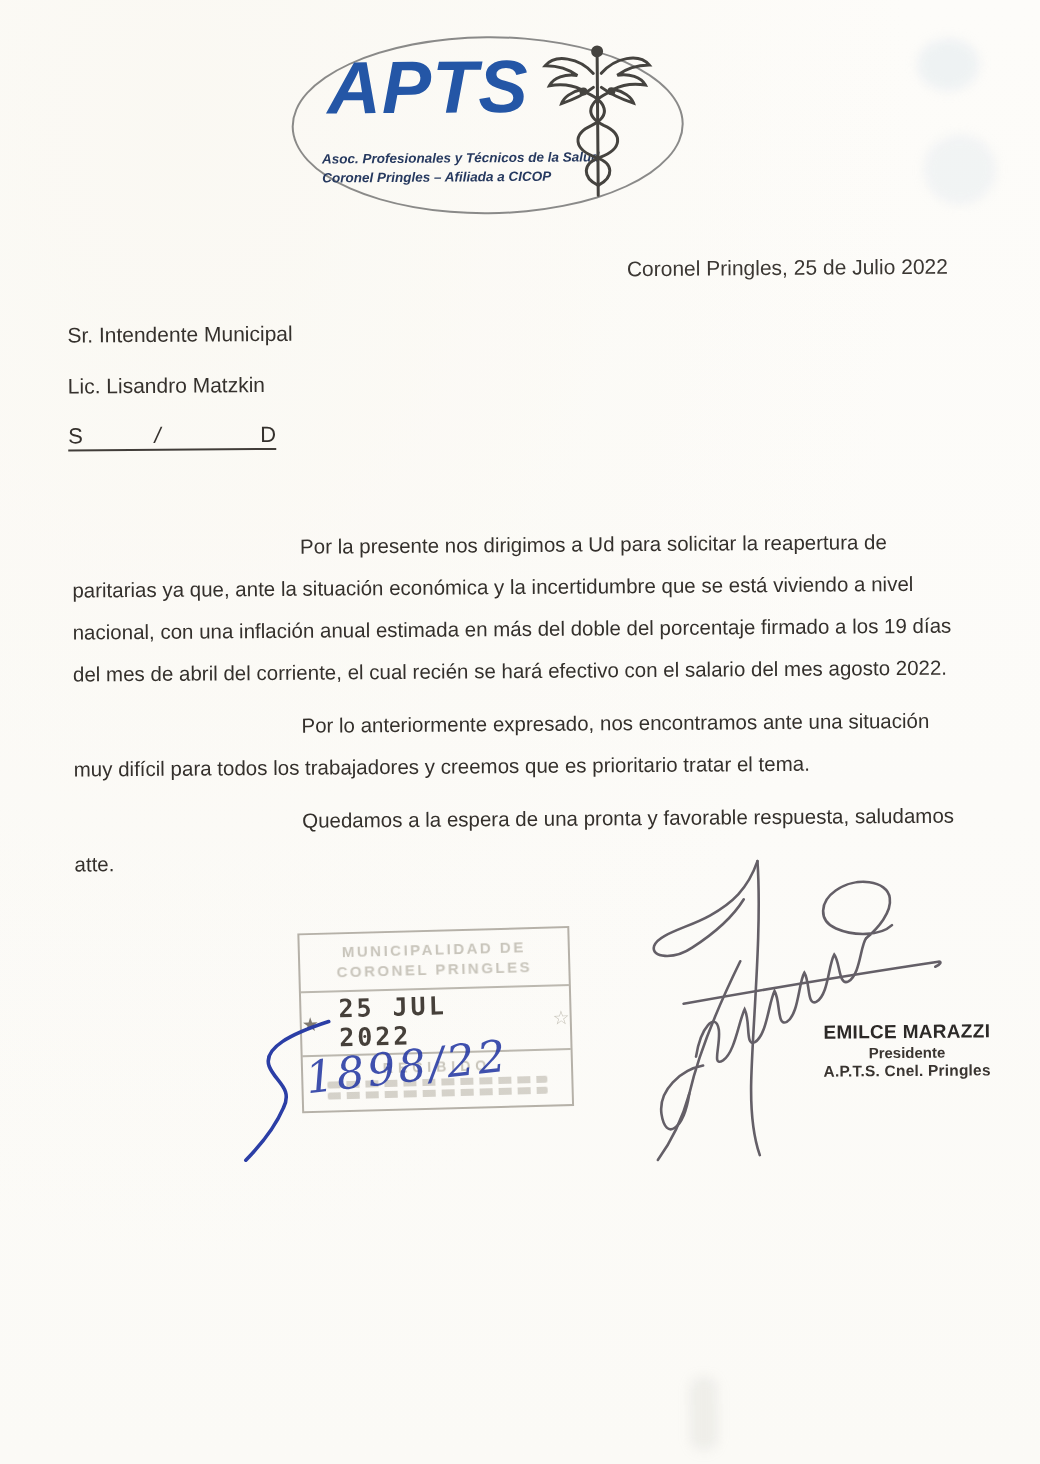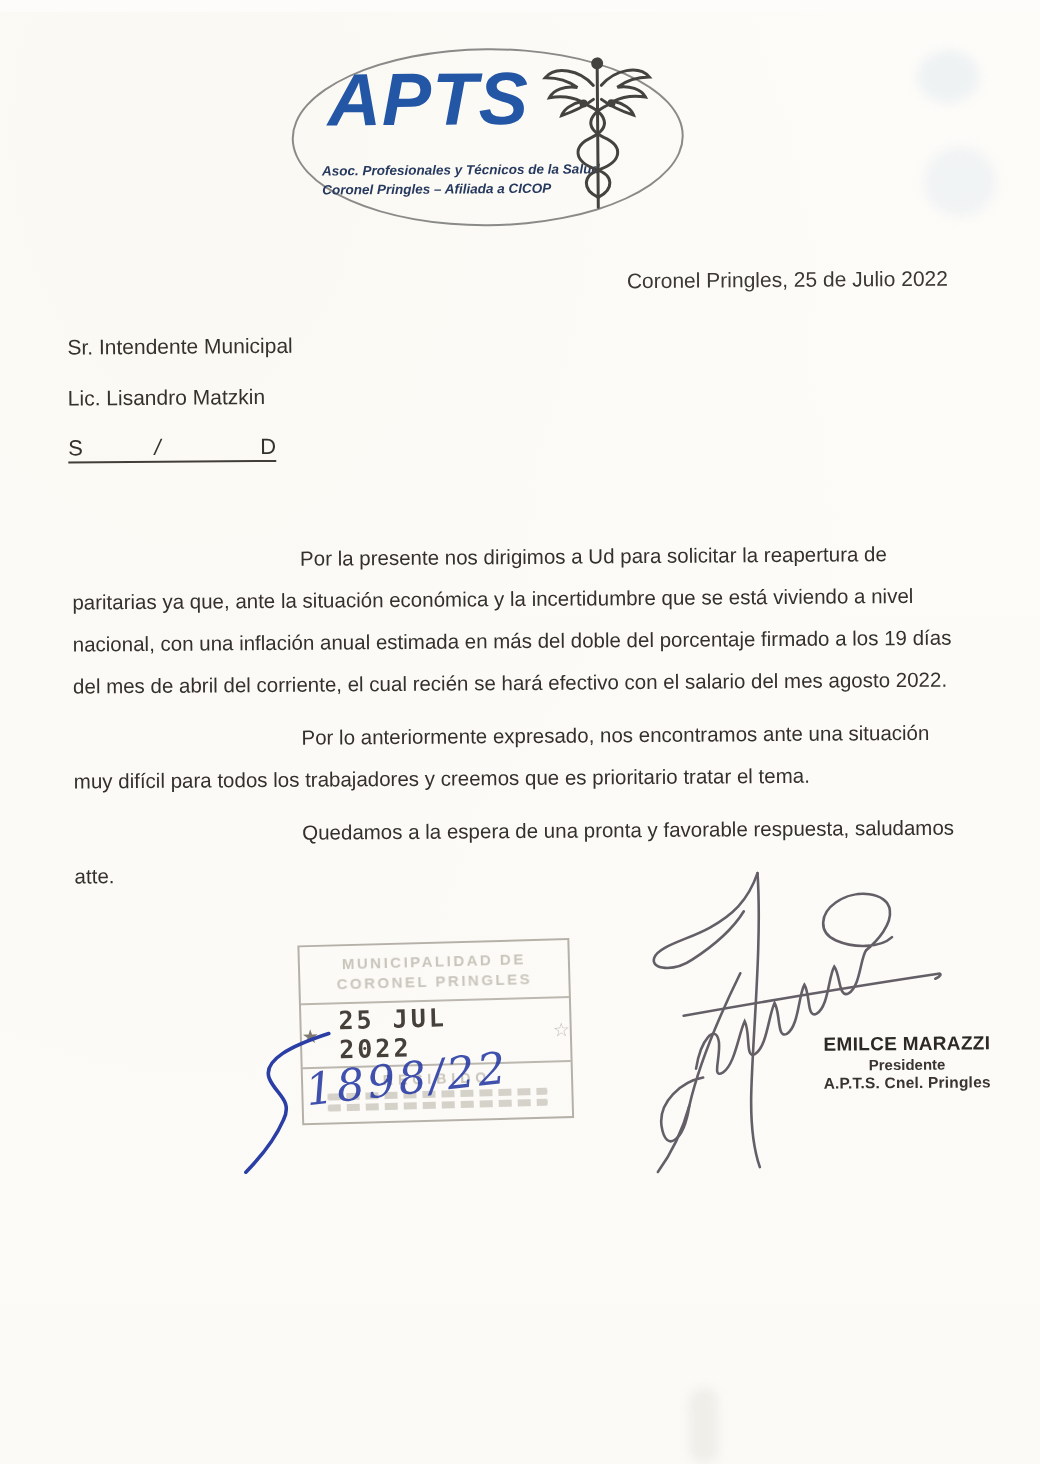--- a/index.html
+++ b/index.html
@@ -6,21 +6,20 @@
   body{
     width:1040px;height:1464px;position:relative;overflow:hidden;
     background:#fdfcfa;
     font-family:"Liberation Sans", sans-serif;
   }
   .page{
     position:absolute;inset:0;
     background:
       radial-gradient(ellipse at 18% 8%, rgba(250,248,242,.9) 0%, rgba(253,252,250,0) 60%),
       linear-gradient(180deg,#fdfcf9 0%, #fcfbf8 55%, #fbfaf6 100%);
-    margin-top: 12px;
   }
   .scan{position:absolute;inset:0;transform:rotate(-0.45deg);transform-origin:50% 46%;}
 
   
   .smudge{position:absolute;border-radius:50%;filter:blur(6px);pointer-events:none;}
   .sm1{left:922px;top:42px;width:62px;height:52px;background:rgba(188,204,224,.22);}
   .sm2{left:928px;top:138px;width:72px;height:70px;background:rgba(188,204,224,.18);}
   .sm3{left:684px;top:1378px;width:28px;height:74px;background:rgba(160,160,158,.14);border-radius:12px;}
 
   

